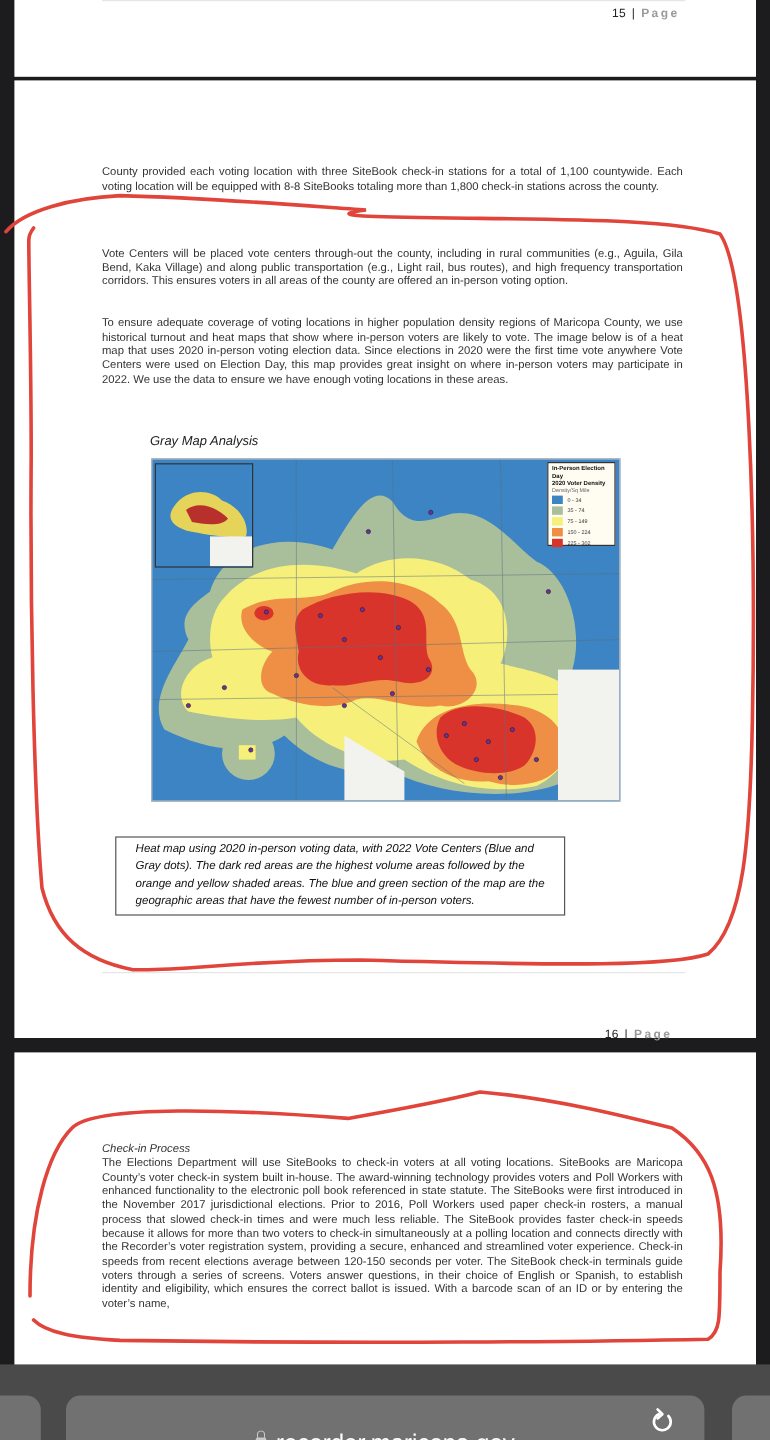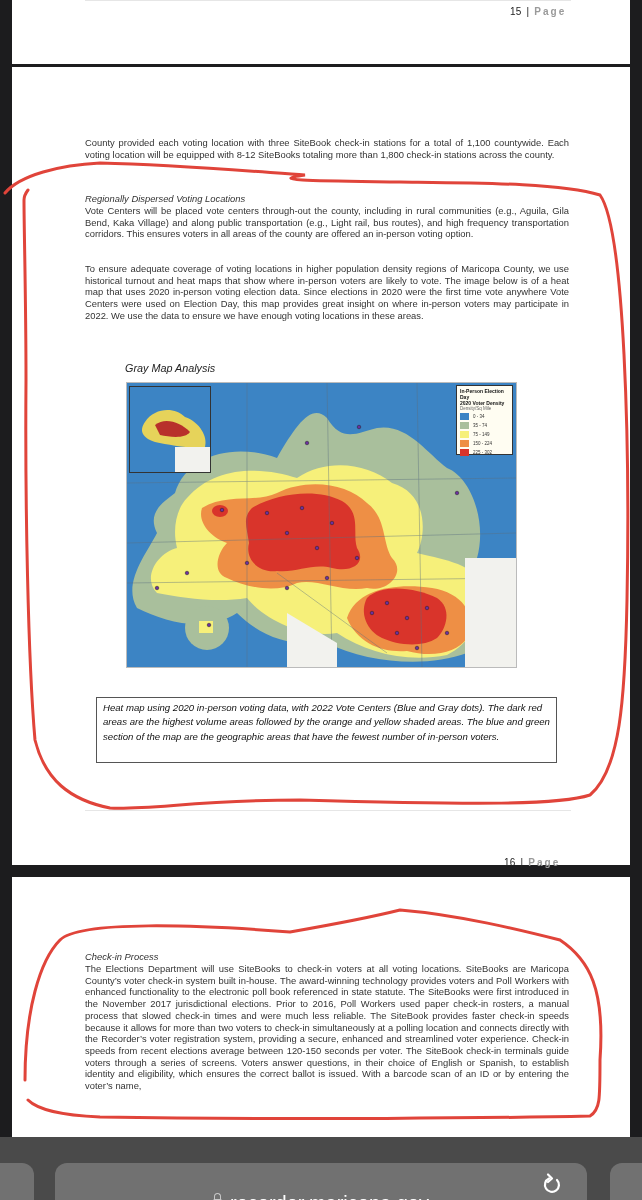--- a/index.html
+++ b/index.html
@@ -16,21 +16,21 @@
   .txt.italic-h { font-style:italic; color:#333; }
   .heading-map { position:absolute; left:113px; top:295px; font-style:italic; font-size:10.8px; color:#222; }
   .map { position:absolute; left:114px; top:315px; width:389px; height:284px; background:#3c84c4; border:1px solid #bbb; overflow:hidden; }
   .legend { position:absolute; right:3px; top:2px; width:57px; height:70px; background:#fffdf2; border:1px solid #333; font-size:5px; padding:2px 3px; box-sizing:border-box; }
   .legend .lt { font-weight:bold; font-size:5px; line-height:6px; color:#111; }
   .legend .ls { font-size:4.5px; color:#666; line-height:6px; }
   .legend .row { display:flex; align-items:center; height:9px; }
   .legend .sw { width:9px; height:7px; margin-right:4px; }
   .legend .lab { font-size:4.5px; color:#333; }
   .inset { position:absolute; left:2px; top:3px; width:80px; height:85px; border:1px solid #333; background:#3c84c4; overflow:hidden; }
-  .caption { position:absolute; left:84px; top:630px; width:461px; height:66px; border:1px solid #555; box-sizing:border-box; padding:3px 6px; font-style:italic; font-size:9.6px; line-height:14.4px; color:#111; }
+  .caption { position:absolute; left:84px; top:630px; width:375px; height:66px; border:1px solid #555; box-sizing:border-box; padding:3px 16px; font-style:italic; font-size:9.6px; line-height:14.4px; color:#111; }
   .browser { position:absolute; left:0; top:1137px; width:642px; height:63px; background:#4a4a4a; }
   .urlbar { position:absolute; left:55px; top:1163px; width:532px; height:66px; background:#717171; border-radius:12px; }
   .urlbar.side-l { left:-20px; width:54px; }
   .urlbar.side-r { left:610px; width:60px; }
   .url-text { position:absolute; left:0; width:100%; top:29px; text-align:center; font-size:20px; color:#fff; }
   .lock { display:inline-block; width:9px; height:10px; background:#c8c8c8; border-radius:2px; position:relative; margin-right:8px; vertical-align:1px; }
   .lock:before { content:""; position:absolute; left:1px; top:-6px; width:5px; height:6px; border:1.5px solid #c8c8c8; border-bottom:none; border-radius:4px 4px 0 0; }
   .reload { position:absolute; right:22px; top:8px; width:26px; height:26px; }
   svg.annot { position:absolute; left:0; top:0; pointer-events:none; }
 </style>
@@ -40,22 +40,21 @@
 <div class="page p15">
   <div class="rule" style="left:73px; top:10px; width:486px;"></div>
   <div class="pagenum" style="left:498px; top:16px;">
     <span>15</span>
     <span class="bar">|</span>
     <span class="pg">Page</span>
   </div>
 </div>
 
 <div class="page p16">
-  <div class="txt" style="top:70px;">County provided each voting location with three SiteBook check-in stations for a total of 1,100 countywide. Each voting location will be equipped with 8-12 SiteBooks totaling more than 1,800 check-in stations across the county.</div>
-  <div class="txt italic-h" style="top:126px;">Regionally Dispersed Voting Locations</div>
+  <div class="txt" style="top:70px;">County provided each voting location with three SiteBook check-in stations for a total of 1,100 countywide. Each voting location will be equipped with 8-8 SiteBooks totaling more than 1,800 check-in stations across the county.</div>
   <div class="txt" style="top:138px;">Vote Centers will be placed vote centers through-out the county, including in rural communities (e.g., Aguila, Gila Bend, Kaka Village) and along public transportation (e.g., Light rail, bus routes), and high frequency transportation corridors.  This ensures voters in all areas of the county are offered an in-person voting option.</div>
   <div class="txt" style="top:196px;">To ensure adequate coverage of voting locations in higher population density regions of Maricopa County, we use historical turnout and heat maps that show where in-person voters are likely to vote.  The image below is of a heat map that uses 2020 in-person voting election data.  Since elections in 2020 were the first time vote anywhere Vote Centers were used on Election Day, this map provides great insight on where in-person voters may participate in 2022.  We use the data to ensure we have enough voting locations in these areas.</div>
   <div class="heading-map">Gray Map Analysis</div>
 
   <div class="map">
     <svg width="389" height="284" viewBox="0 0 389 284">
       <g fill="#a9bf9c">
         <path d="M48,110 C60,70 110,60 150,75 C170,40 185,20 200,35 C215,60 230,50 250,45 C280,40 300,70 320,85 C345,95 360,140 350,175 C345,210 375,240 340,270 C300,285 240,280 200,260 C160,265 130,250 110,230 C80,250 40,240 10,225 C-5,200 20,170 30,150 C20,130 35,120 48,110 Z"></path>
         <ellipse cx="80" cy="245" rx="22" ry="22"></ellipse>
       </g>

